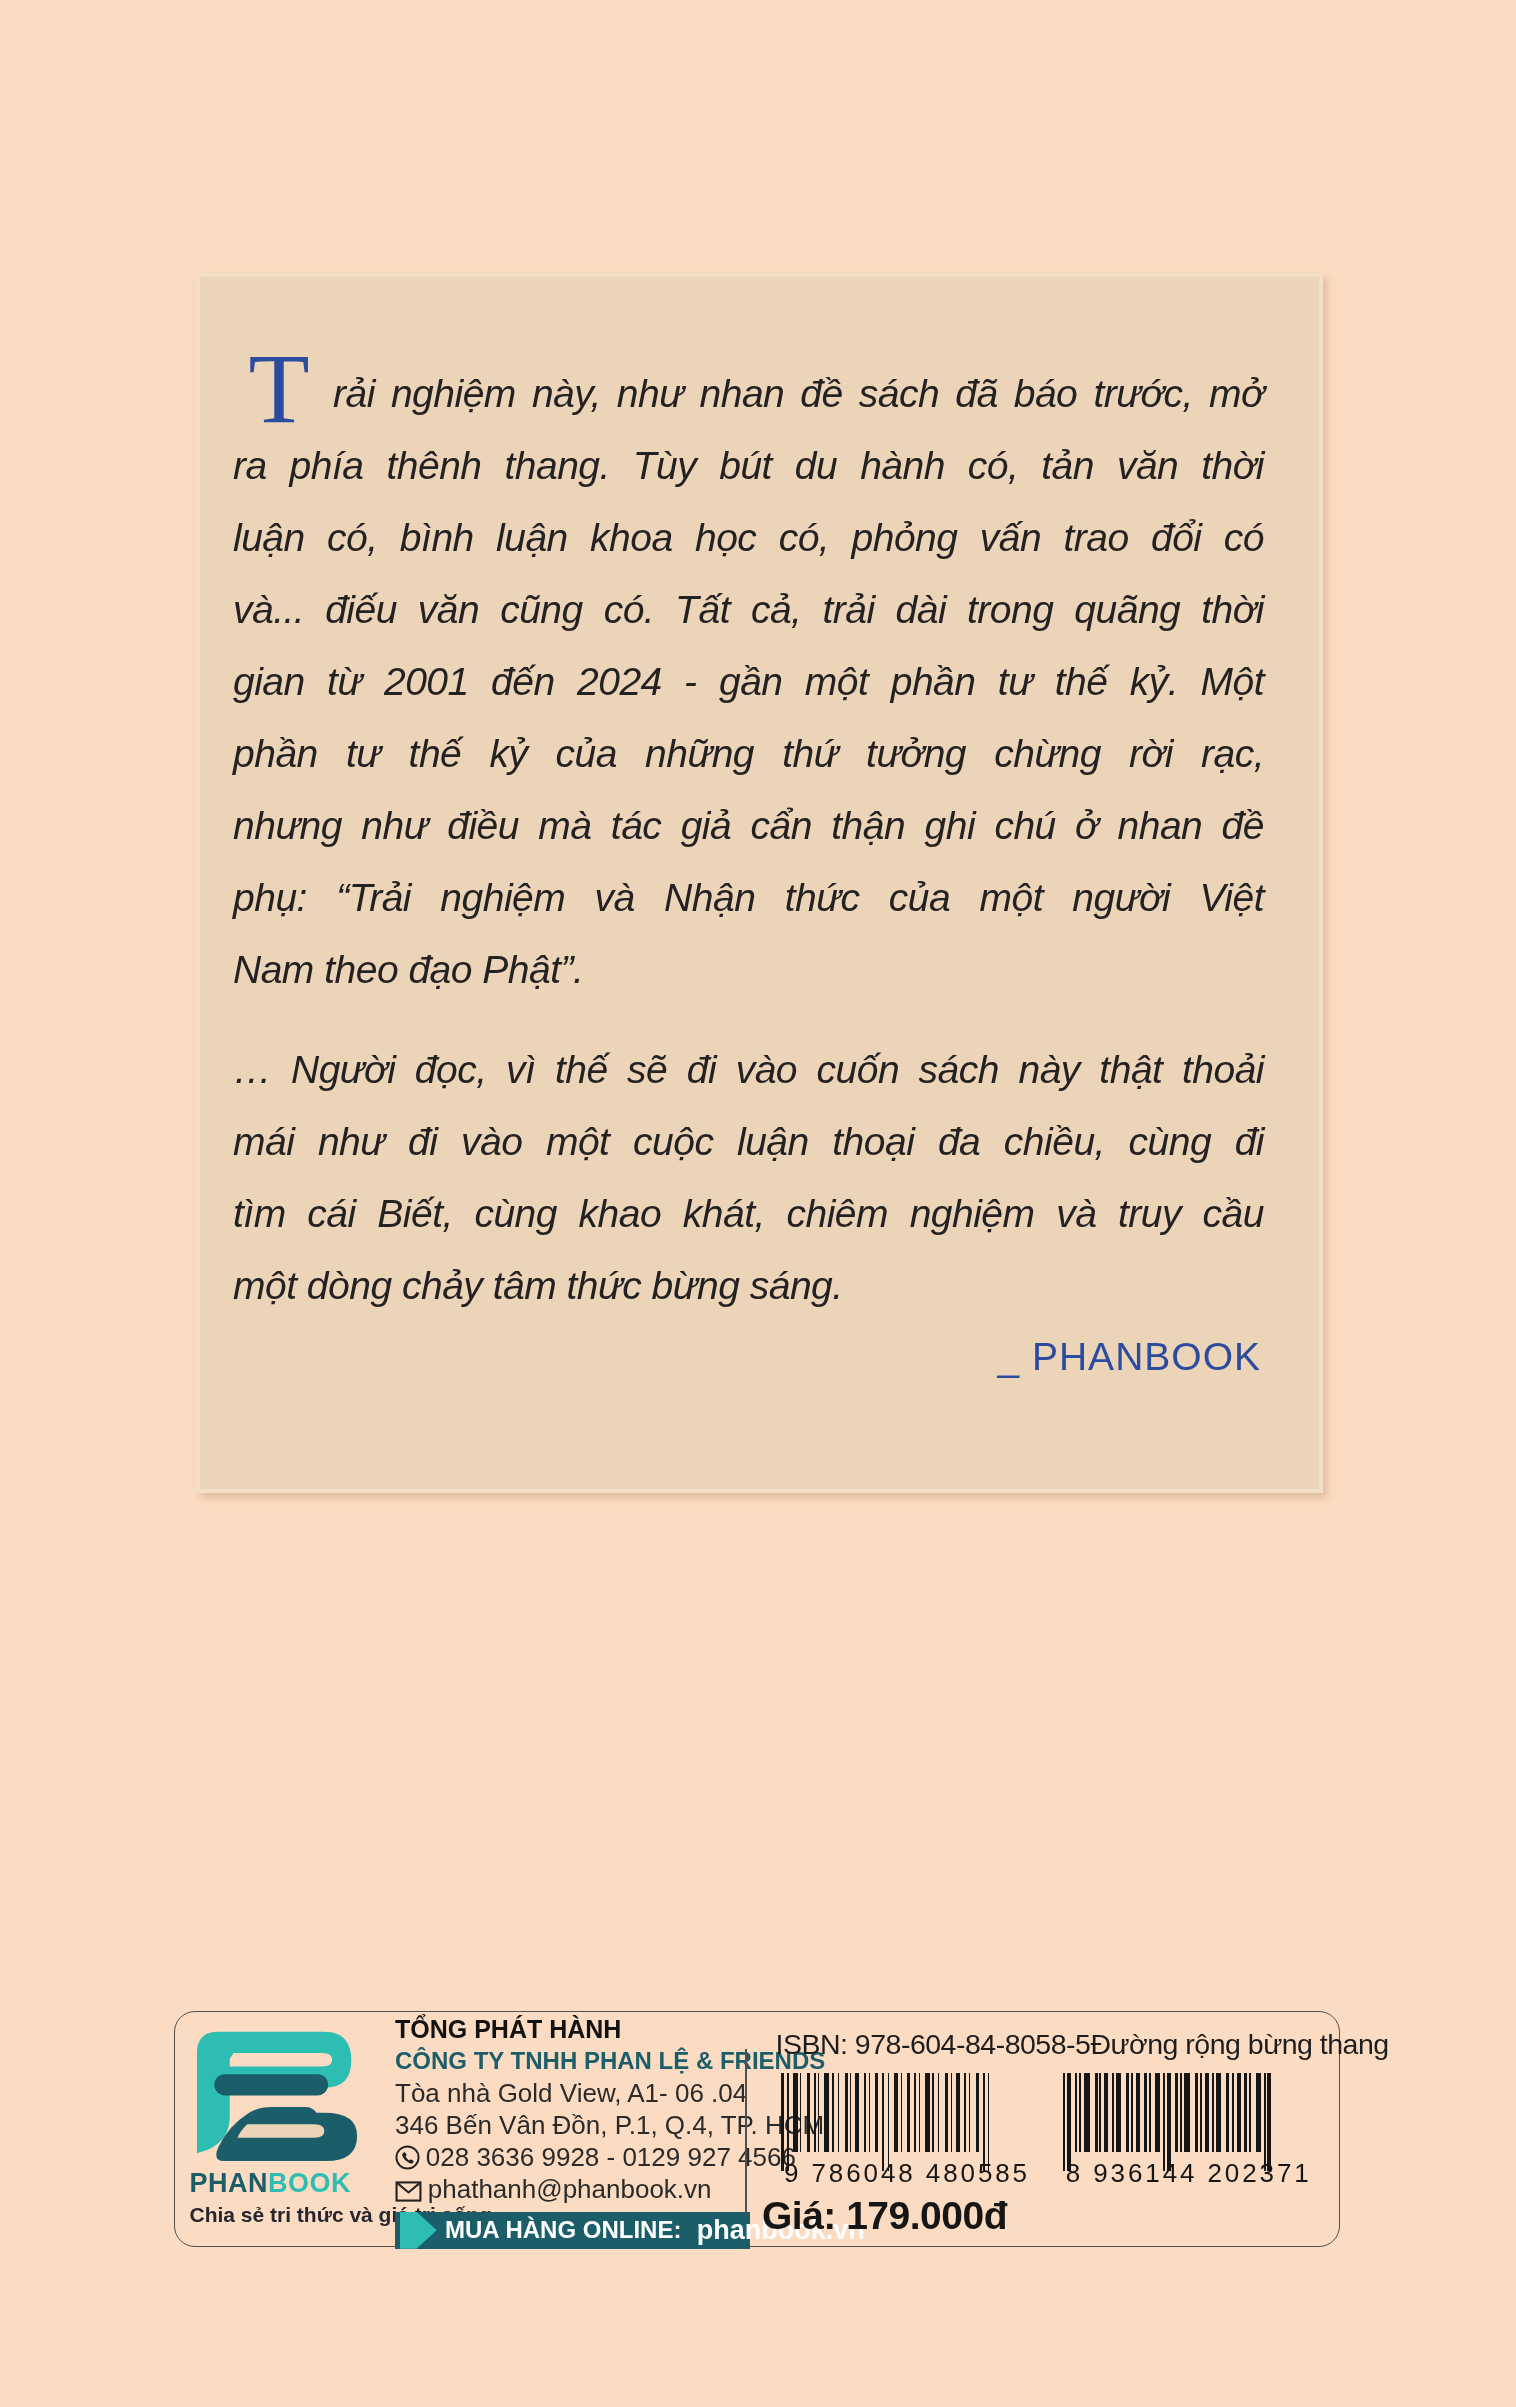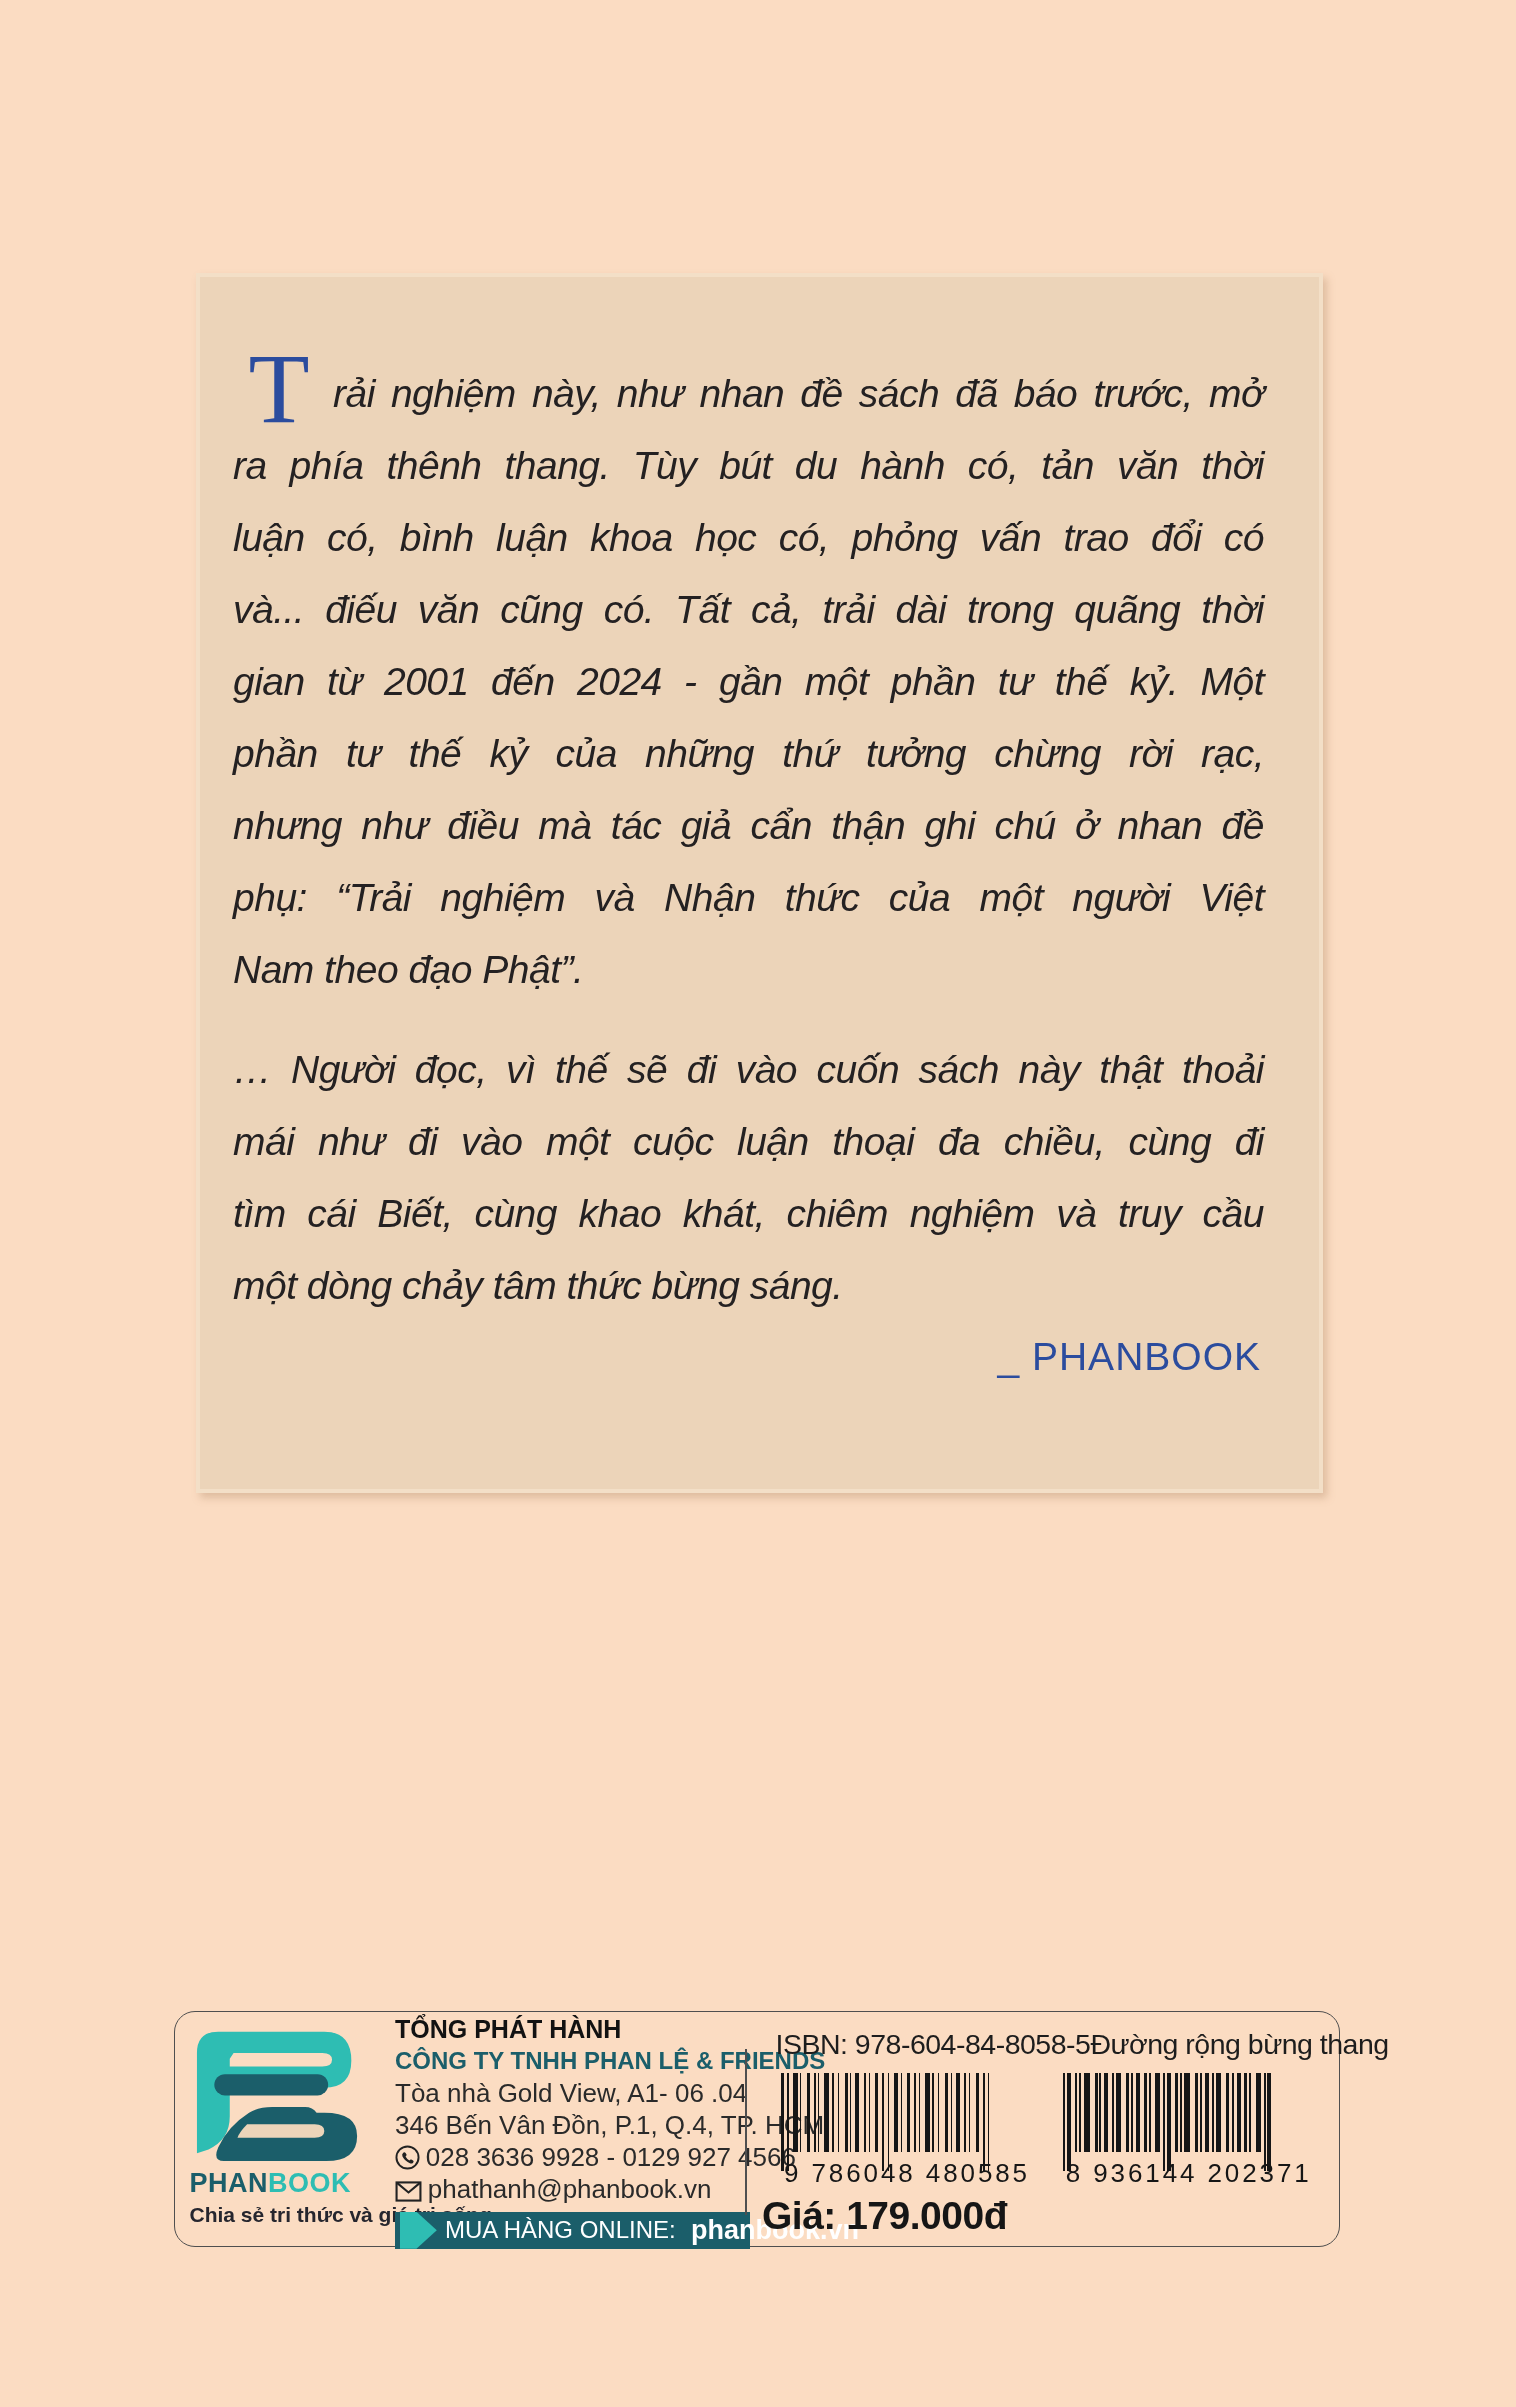--- a/index.html
+++ b/index.html
@@ -70,21 +70,21 @@
     position:relative;margin-top:6.8px;height:37px;width:355px;
     background:var(--teal-dark,#175f68);
     display:flex;align-items:center;
     padding-left:50px;box-sizing:border-box;
   }
   .banner-chevron{
     position:absolute;left:4.8px;top:0;width:37px;height:37px;
     background:var(--teal-light,#2ebdb3);
     clip-path:polygon(0 0,45% 0,100% 50%,45% 100%,0 100%);
   }
-  .banner-label{color:#fff;font-size:24px;font-weight:normal;white-space:nowrap;}
+  .banner-label{color:#fff;font-size:24px;font-weight:bold;white-space:nowrap;}
   .banner-site{color:#fff;font-size:27px;font-weight:bold;margin-left:7.7px;white-space:nowrap;}
   .banner .mini-icon{margin-left:7.7px;}
   .v-divider{
     position:absolute;left:570px;top:37px;width:1.9px;height:166px;background:#4f4f4f;
   }
   .isbn-col{position:absolute;left:587px;top:7px;width:564px;margin-top:9px;}
   .isbn-row{
     display:flex;justify-content:space-between;align-items:baseline;
     padding:0 3.9px 0 13.5px;font-size:28.5px;color:#1d1d1d;
   }

